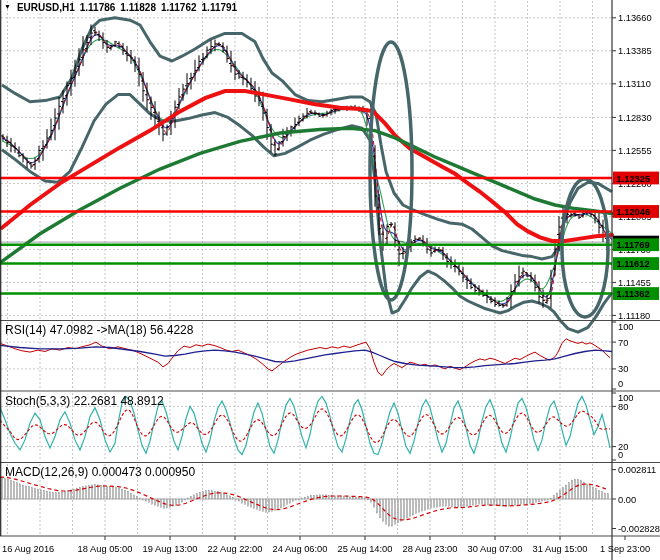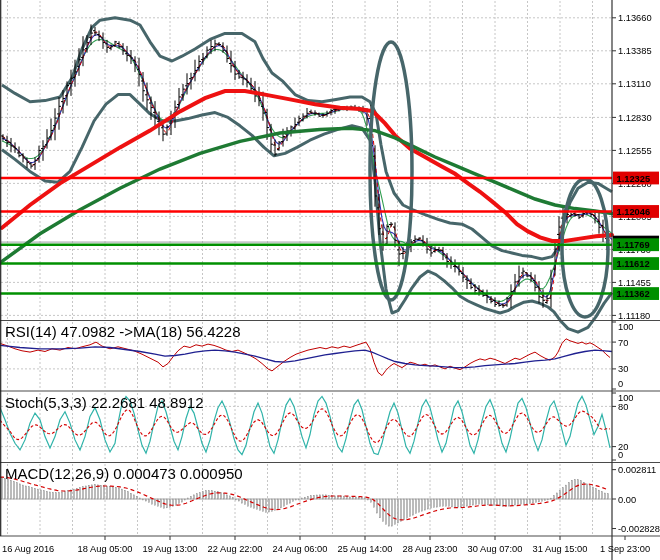--- a/index.html
+++ b/index.html
@@ -6,21 +6,21 @@
   .chart-window{
     position:relative;width:660px;height:560px;background:#fff;
     font-family:"Liberation Sans",sans-serif;overflow:hidden;
   }
   svg{position:absolute;left:0;top:0;}
   svg text{font-family:"Liberation Sans",sans-serif;fill:#000;}
   .hud{position:absolute;color:#000;white-space:nowrap;z-index:5;}
   #chart-title{left:4px;top:2px;font-size:10px;font-weight:700;display:flex;align-items:center;}
   #chart-title span{margin-right:5px;}
   #chart-title .dd{font-size:7px;margin-right:6px;transform:translateY(-1px);cursor:pointer;}
-  .pane-label{font-size:15px;font-weight:400;}
+  .pane-label{font-size:12px;font-weight:400;}
   #rsi-label{left:5px;top:323px;}
   #stoch-label{left:5px;top:394px;}
   #macd-label{left:5px;top:465px;}
 </style>
 </head>
 <body>
 
 <div class="chart-window">
   <svg id="cv" width="660" height="560">
       <rect x="0" y="0" width="660" height="560" fill="#ffffff"></rect>
@@ -884,17 +884,25 @@
       <line x1="430" y1="536" x2="430" y2="540" stroke="#333" stroke-width="1"></line>
       <text x="430" y="552" font-size="9.3" text-anchor="middle" font-weight="400" fill="#000000">28 Aug 23:00</text>
       <line x1="495" y1="536" x2="495" y2="540" stroke="#333" stroke-width="1"></line>
       <text x="495" y="552" font-size="9.3" text-anchor="middle" font-weight="400" fill="#000000">30 Aug 07:00</text>
       <line x1="560" y1="536" x2="560" y2="540" stroke="#333" stroke-width="1"></line>
       <text x="560" y="552" font-size="9.3" text-anchor="middle" font-weight="400" fill="#000000">31 Aug 15:00</text>
       <line x1="625" y1="536" x2="625" y2="540" stroke="#333" stroke-width="1"></line>
       <text x="625" y="552" font-size="9.3" text-anchor="middle" font-weight="400" fill="#000000">1 Sep 23:00</text>
     </svg>
 
+  <div id="chart-title" class="hud">
+    <span class="dd">▼</span>
+    <span>EURUSD,H1</span>
+    <span>1.11786</span>
+    <span>1.11828</span>
+    <span>1.11762</span>
+    <span>1.11791</span>
+  </div>
 
   <div id="rsi-label" class="hud pane-label">RSI(14) 47.0982  -&gt;MA(18) 56.4228</div>
   <div id="stoch-label" class="hud pane-label">Stoch(5,3,3) 22.2681 48.8912</div>
   <div id="macd-label" class="hud pane-label">MACD(12,26,9) 0.000473 0.000950</div>
 </div>
 
 </body></html>

